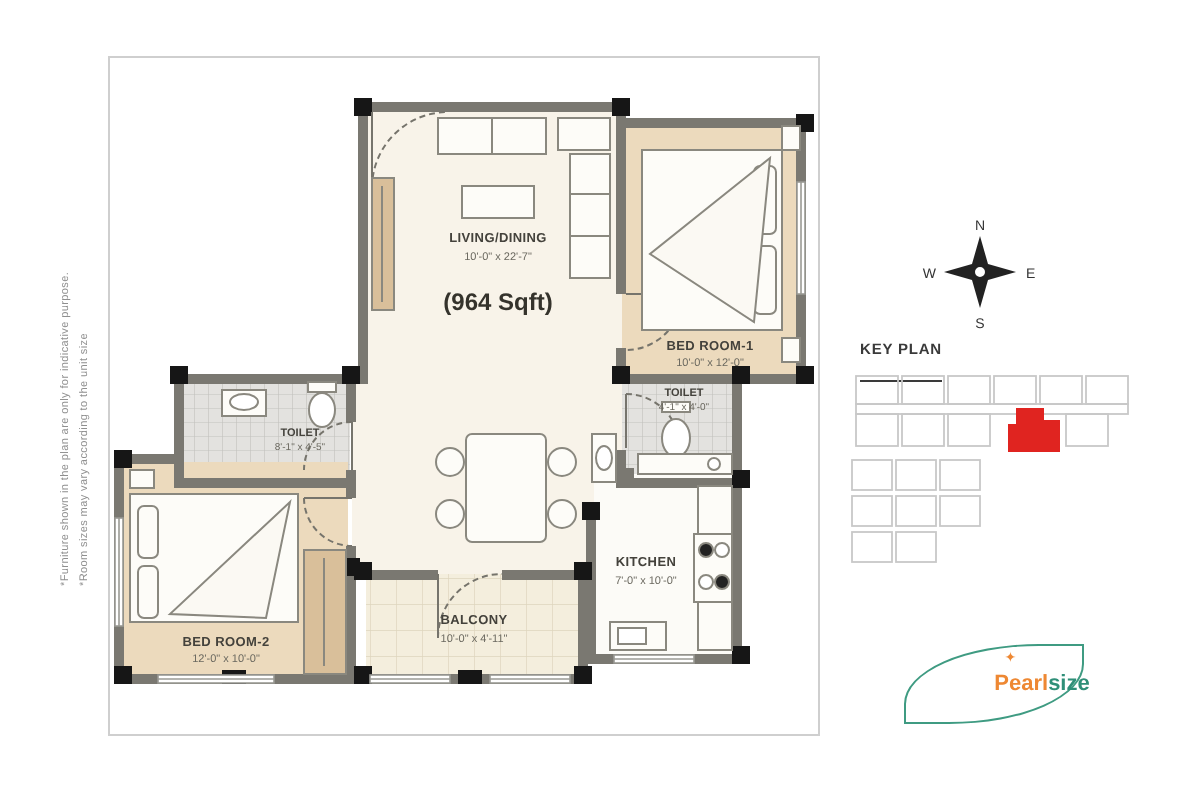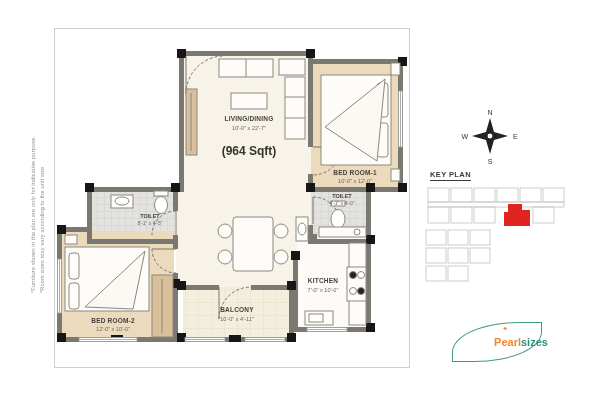--- a/index.html
+++ b/index.html
@@ -4,21 +4,21 @@
 <style>
   html,body{margin:0;padding:0;background:#fff;}
   .page{position:relative;width:600px;height:400px;background:#ffffff;overflow:hidden;
         font-family:"Liberation Sans",sans-serif;}
   .sheet{position:absolute;left:54px;top:28px;width:356px;height:340px;
          background:#ffffff;border:1px solid #cfcfcf;box-sizing:border-box;}
   .disclaimer{position:absolute;left:29px;top:78px;height:215px;width:16px;
         writing-mode:vertical-rl;transform:rotate(180deg);
         font-size:5.5px;color:#8f8f8f;line-height:1.7;letter-spacing:.2px;}
   .keyplan-title{position:absolute;left:430px;top:170px;font-size:7.5px;font-weight:bold;
-        color:#3a3a3a;letter-spacing:.4px;border-bottom:1px solid #3a3a3a;padding-bottom:1px;}
+        color:#3a3a3a;letter-spacing:.4px;border-bottom:1px solid #3a3a3a;padding-bottom:11px;}
   .unit-title{position:absolute;left:424px;top:281px;width:176px;font-size:11px;
         font-weight:bold;color:#1e2749;letter-spacing:.2px;}
   .logo{position:absolute;left:452px;top:322px;width:90px;height:40px;
         border:1.5px solid #3f9b82;border-radius:75% 0 75% 0;box-sizing:border-box;
         display:flex;align-items:center;justify-content:center;}
   .logo .w1{color:#ee8833;font-size:11px;font-weight:bold;padding-left:48px;}
   .logo .w2{color:#2f8f78;font-size:11px;font-weight:bold;}
   .logo .sparkle{position:absolute;top:2px;left:56%;color:#ee8833;font-size:7px;}
   svg{position:absolute;}
   svg text{font-family:"Liberation Sans",sans-serif;}
@@ -252,16 +252,16 @@
       <rect x="2" y="82" width="20" height="15"></rect>
         <rect x="24" y="82" width="20" height="15"></rect>
     </g>
     <polygon points="84,20 98,20 98,26 106,26 106,42 80,42 80,28 84,28" fill="#e02420"></polygon>
   </svg>
 
 
   <div class="logo">
     <span class="sparkle">✦</span>
     <span class="w1">Pearl</span>
-      <span class="w2">sizes</span>
+      <span class="w2">size</span>
   </div>
 
 </div>
 
 </body></html>

